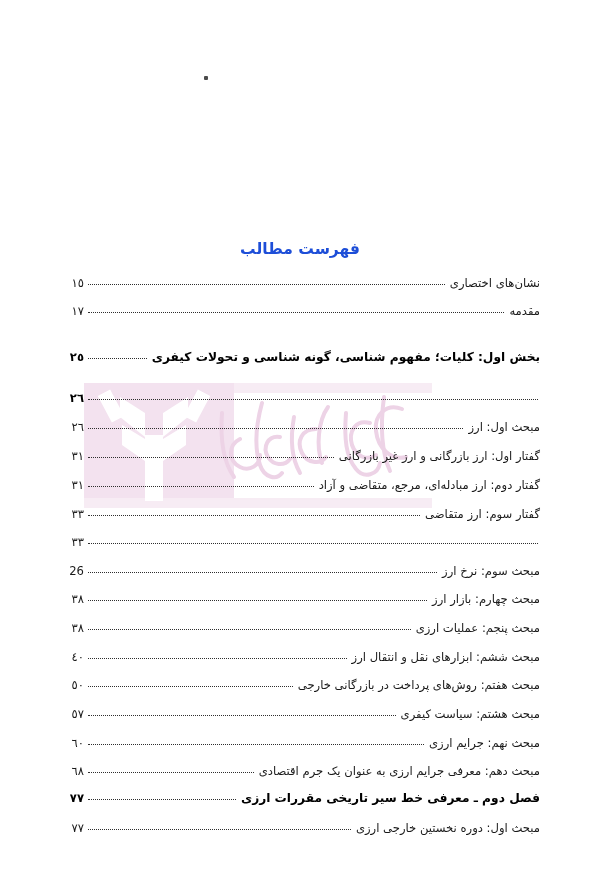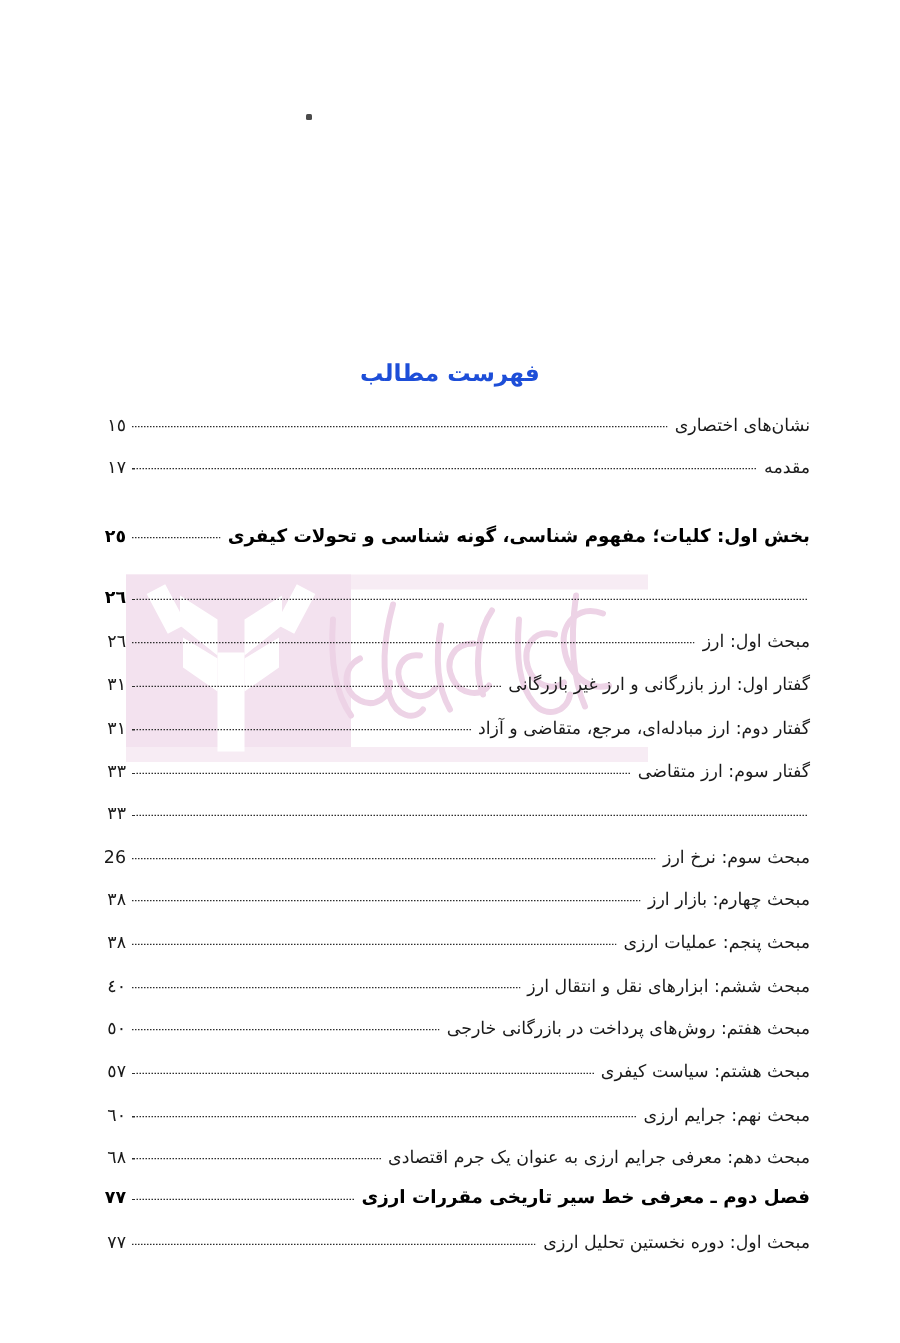--- a/index.html
+++ b/index.html
@@ -266,19 +266,19 @@
         <span class="toc-label">مبحث دهم: معرفی جرایم ارزی به عنوان یک جرم اقتصادی</span>
         <span class="toc-leader"></span>
         <span class="toc-page">٦٨</span>
       </div>
       <div class="toc-row bold" style="top: 791px;">
         <span class="toc-label">فصل دوم ـ معرفی خط سیر تاریخی مقررات ارزی</span>
         <span class="toc-leader"></span>
         <span class="toc-page">٧٧</span>
       </div>
       <div class="toc-row" style="top: 821px;">
-        <span class="toc-label">مبحث اول: دوره نخستین تحلیل ارزی</span>
+        <span class="toc-label">مبحث اول: دوره نخستین خارجی ارزی</span>
         <span class="toc-leader"></span>
         <span class="toc-page">٧٧</span>
       </div>
     </div>
 
 </div>
 
 </body></html>

